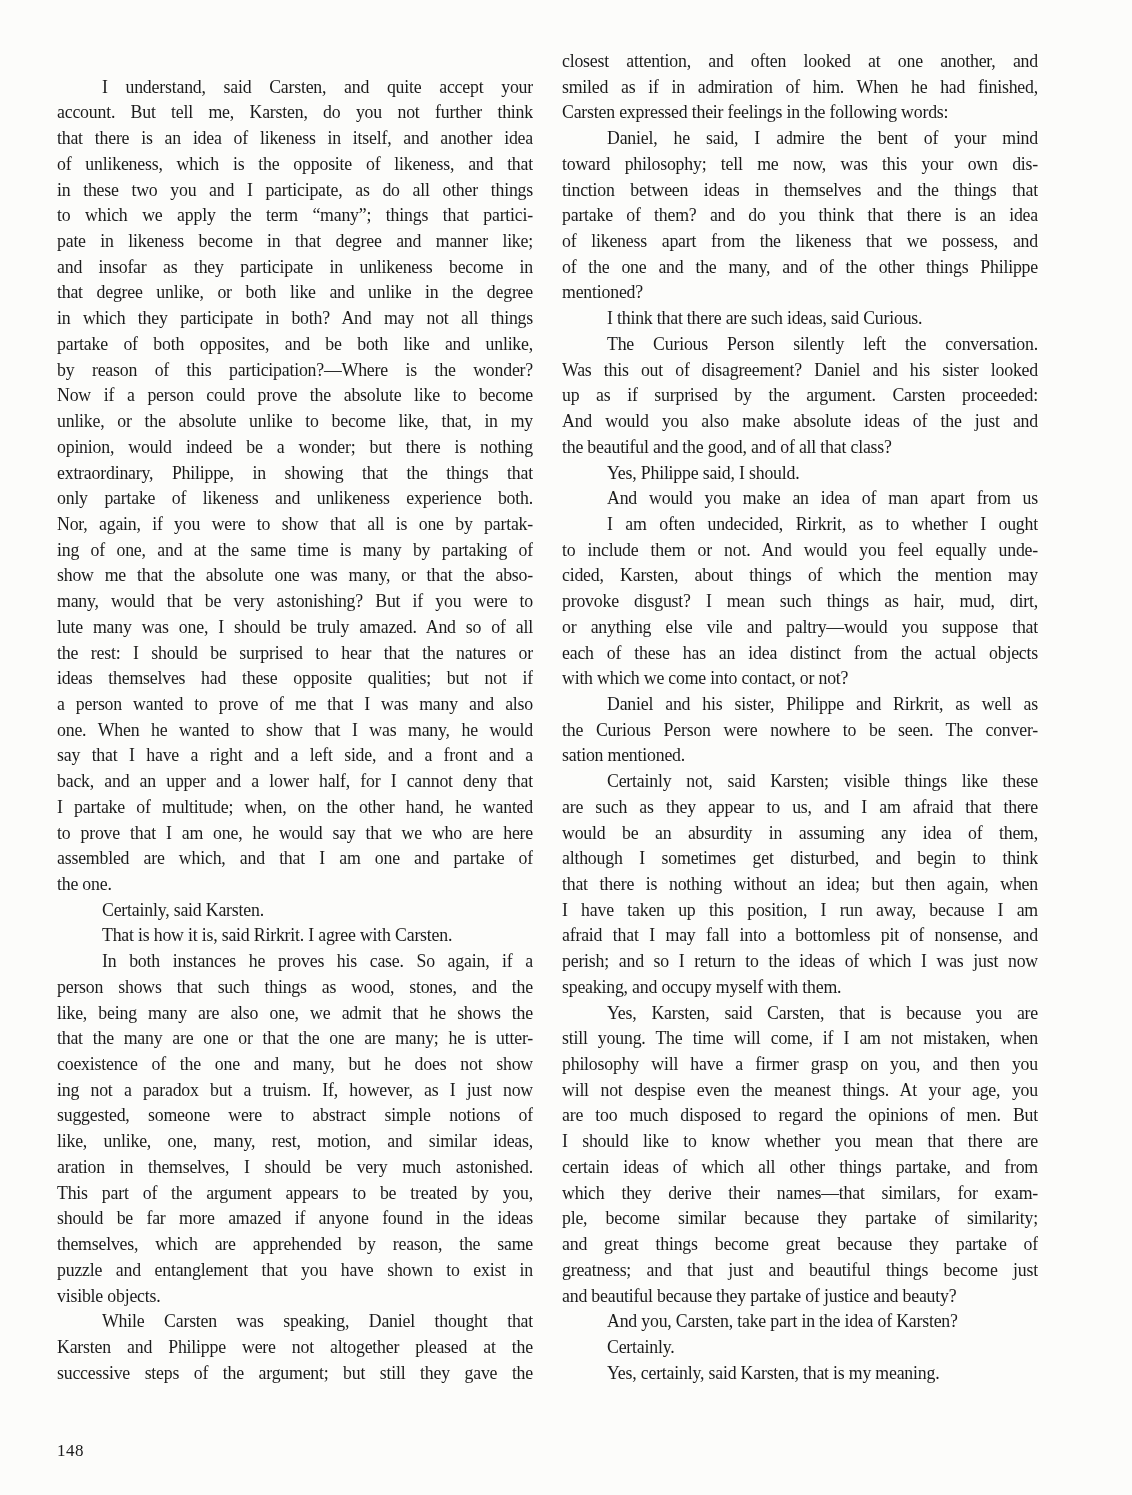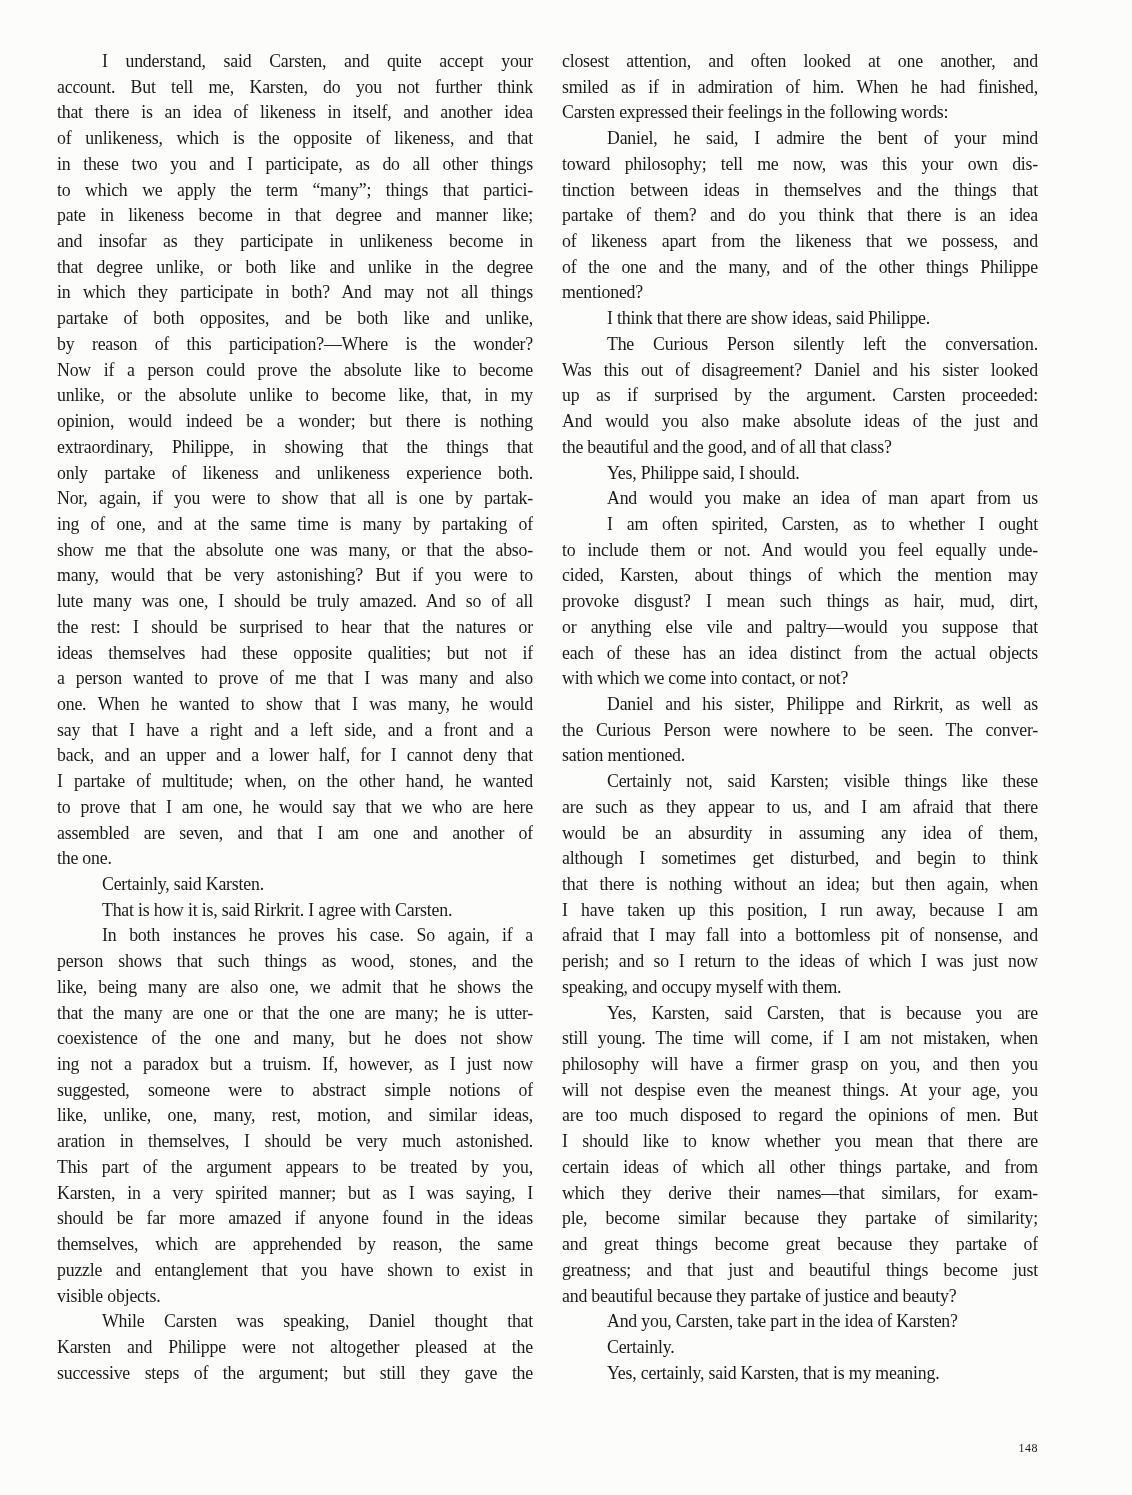--- a/index.html
+++ b/index.html
@@ -50,22 +50,22 @@
     -moz-text-align-last: left;
   }
   .line.indent {
     text-indent: 45px;
   }
   .folio {
     position: absolute;
     left: 57px;
     top: 1441px;
     width: 981px;
-    text-align: right;
-    font-size: 12px;
+    text-align: left;
+    font-size: 17px;
     letter-spacing: 0.5px;
   }
 </style>
 </head>
 <body>
 
 <div class="page">
   <div class="text-block">
     <div class="column">
         <div class="line indent">I understand, said Carsten, and quite accept your</div>
@@ -91,63 +91,62 @@
         <div class="line">many, would that be very astonishing? But if you were to</div>
         <div class="line">lute many was one, I should be truly amazed. And so of all</div>
         <div class="line">the rest: I should be surprised to hear that the natures or</div>
         <div class="line">ideas themselves had these opposite qualities; but not if</div>
         <div class="line">a person wanted to prove of me that I was many and also</div>
         <div class="line">one. When he wanted to show that I was many, he would</div>
         <div class="line">say that I have a right and a left side, and a front and a</div>
         <div class="line">back, and an upper and a lower half, for I cannot deny that</div>
         <div class="line">I partake of multitude; when, on the other hand, he wanted</div>
         <div class="line">to prove that I am one, he would say that we who are here</div>
-        <div class="line">assembled are seven, and that I am one and another of</div>
+        <div class="line">assembled are which, and that I am one and partake of</div>
         <div class="line last">the one.</div>
         <div class="line indent last">Certainly, said Karsten.</div>
         <div class="line indent last">That is how it is, said Rirkrit. I agree with Carsten.</div>
         <div class="line indent">In both instances he proves his case. So again, if a</div>
         <div class="line">person shows that such things as wood, stones, and the</div>
         <div class="line">like, being many are also one, we admit that he shows the</div>
         <div class="line">that the many are one or that the one are many; he is utter-</div>
         <div class="line">coexistence of the one and many, but he does not show</div>
         <div class="line">ing not a paradox but a truism. If, however, as I just now</div>
         <div class="line">suggested, someone were to abstract simple notions of</div>
         <div class="line">like, unlike, one, many, rest, motion, and similar ideas,</div>
         <div class="line">aration in themselves, I should be very much astonished.</div>
         <div class="line">This part of the argument appears to be treated by you,</div>
-        <div class="line">Karsten, in a very spirited manner; but as I was saying, I</div>
         <div class="line">should be far more amazed if anyone found in the ideas</div>
         <div class="line">themselves, which are apprehended by reason, the same</div>
         <div class="line">puzzle and entanglement that you have shown to exist in</div>
         <div class="line last">visible objects.</div>
         <div class="line indent">While Carsten was speaking, Daniel thought that</div>
         <div class="line">Karsten and Philippe were not altogether pleased at the</div>
         <div class="line">successive steps of the argument; but still they gave the</div>
       </div>
     <div class="column">
         <div class="line">closest attention, and often looked at one another, and</div>
         <div class="line">smiled as if in admiration of him. When he had finished,</div>
         <div class="line last">Carsten expressed their feelings in the following words:</div>
         <div class="line indent">Daniel, he said, I admire the bent of your mind</div>
         <div class="line">toward philosophy; tell me now, was this your own dis-</div>
         <div class="line">tinction between ideas in themselves and the things that</div>
         <div class="line">partake of them? and do you think that there is an idea</div>
         <div class="line">of likeness apart from the likeness that we possess, and</div>
         <div class="line">of the one and the many, and of the other things Philippe</div>
         <div class="line last">mentioned?</div>
-        <div class="line indent last">I think that there are show ideas, said Philippe.</div>
+        <div class="line indent last">I think that there are such ideas, said Curious.</div>
         <div class="line indent">The Curious Person silently left the conversation.</div>
         <div class="line">Was this out of disagreement? Daniel and his sister looked</div>
         <div class="line">up as if surprised by the argument. Carsten proceeded:</div>
         <div class="line">And would you also make absolute ideas of the just and</div>
         <div class="line last">the beautiful and the good, and of all that class?</div>
         <div class="line indent last">Yes, Philippe said, I should.</div>
         <div class="line indent">And would you make an idea of man apart from us</div>
-        <div class="line indent">I am often spirited, Carsten, as to whether I ought</div>
+        <div class="line indent">I am often undecided, Rirkrit, as to whether I ought</div>
         <div class="line">to include them or not. And would you feel equally unde-</div>
         <div class="line">cided, Karsten, about things of which the mention may</div>
         <div class="line">provoke disgust? I mean such things as hair, mud, dirt,</div>
         <div class="line">or anything else vile and paltry—would you suppose that</div>
         <div class="line">each of these has an idea distinct from the actual objects</div>
         <div class="line last">with which we come into contact, or not?</div>
         <div class="line indent">Daniel and his sister, Philippe and Rirkrit, as well as</div>
         <div class="line">the Curious Person were nowhere to be seen. The conver-</div>
         <div class="line last">sation mentioned.</div>
         <div class="line indent">Certainly not, said Karsten; visible things like these</div>

